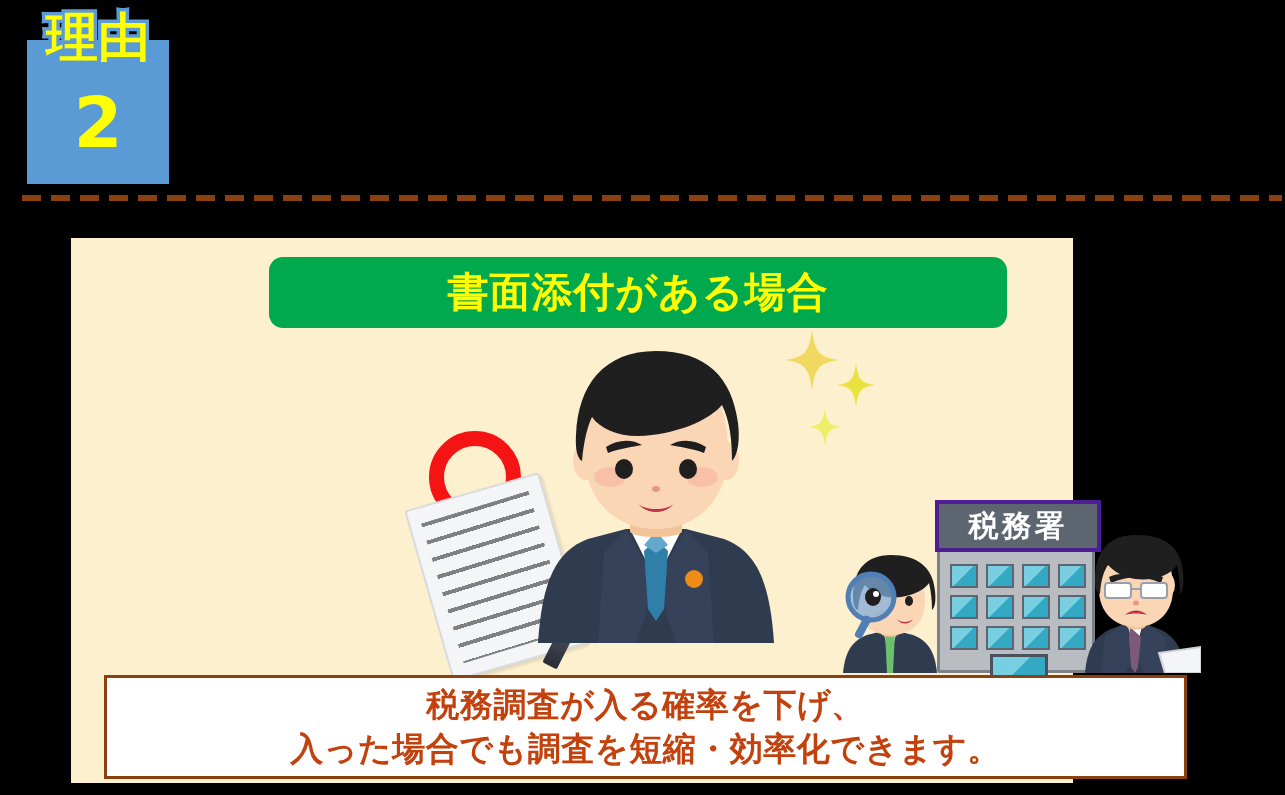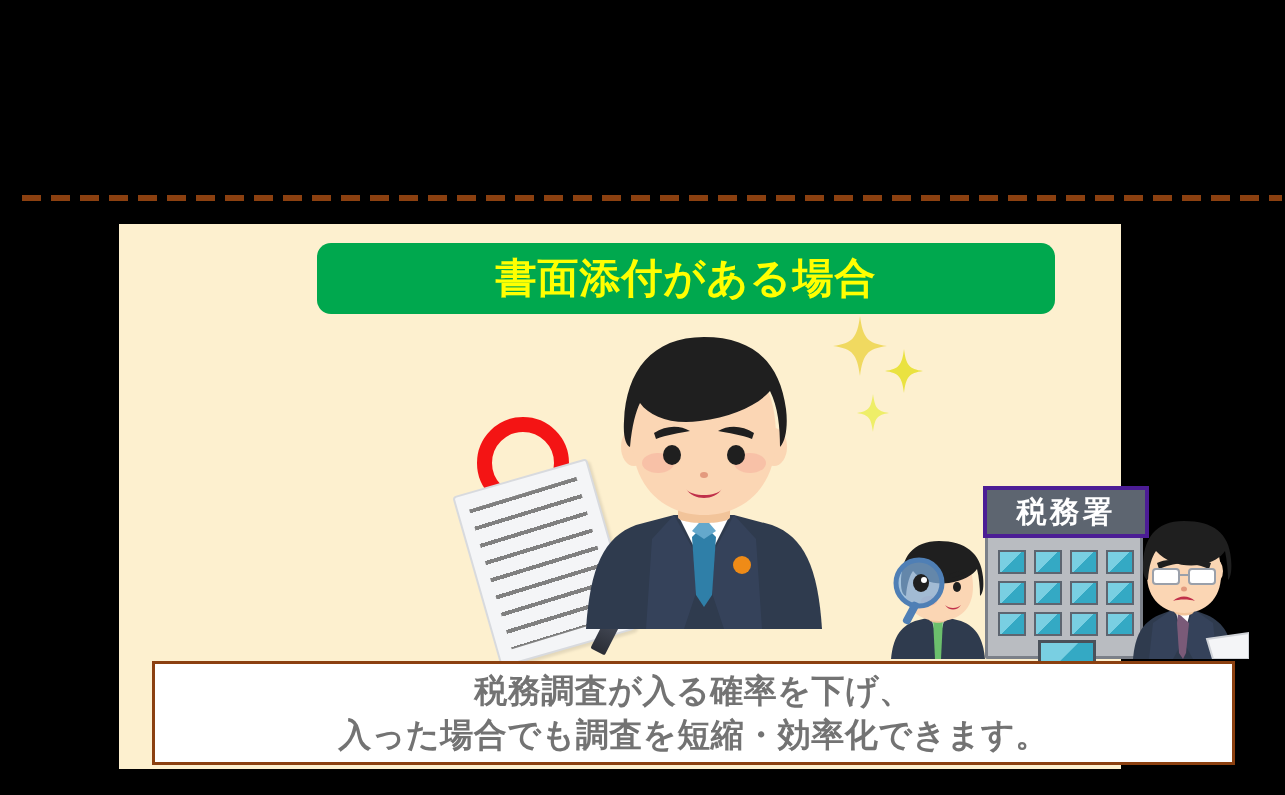--- a/index.html
+++ b/index.html
@@ -65,25 +65,24 @@
     width: 100%; height: 6px;
     background-image: repeating-linear-gradient(
         to right,
         #8b4010 0px, #8b4010 19px,
         rgba(0,0,0,0) 19px, rgba(0,0,0,0) 29px);
   }
 
   
   #content-panel {
     position: absolute;
-    left: 71px; top: 224px;
+    left: 71px; top: 238px;
     width: 1002px; height: 545px;
     background: #fdf0cf;
     z-index: 3;
-    margin-left: 48px;
   }
 
   
   #green-banner {
     position: absolute;
     left: 198px; top: 19px;
     width: 738px; height: 71px;
     background: #00a council;
     background: #00a84e;
     border-radius: 14px;
@@ -230,31 +229,35 @@
     border: 3px solid #8b4010;
     z-index: 7;
     display: flex;
     flex-direction: column;
     align-items: center;
     justify-content: center;
   }
   #caption-box .caption-line {
     font-size: 33px;
     font-weight: bold;
-    color: #737373;
+    color: #c2410c;
     line-height: 1.32;
     white-space: nowrap;
     letter-spacing: 0.5px;
   }
 </style>
 </head>
 <body>
 
 <div id="slide">
 
+  <div id="reason-badge">
+    <div class="badge-kanji">理由</div>
+    <div class="badge-number">2</div>
+  </div>
 
   <div id="divider">
     <span class="dash-row"></span>
   </div>
 
   <div id="content-panel">
 
     <div id="green-banner">
       <span class="banner-text">書面添付がある場合</span>
     </div>

